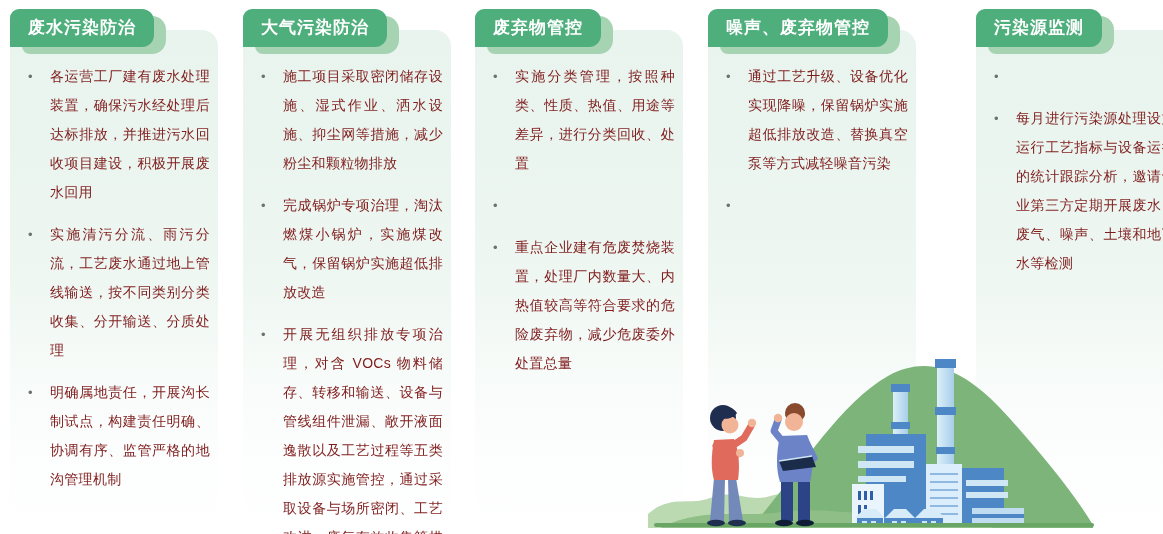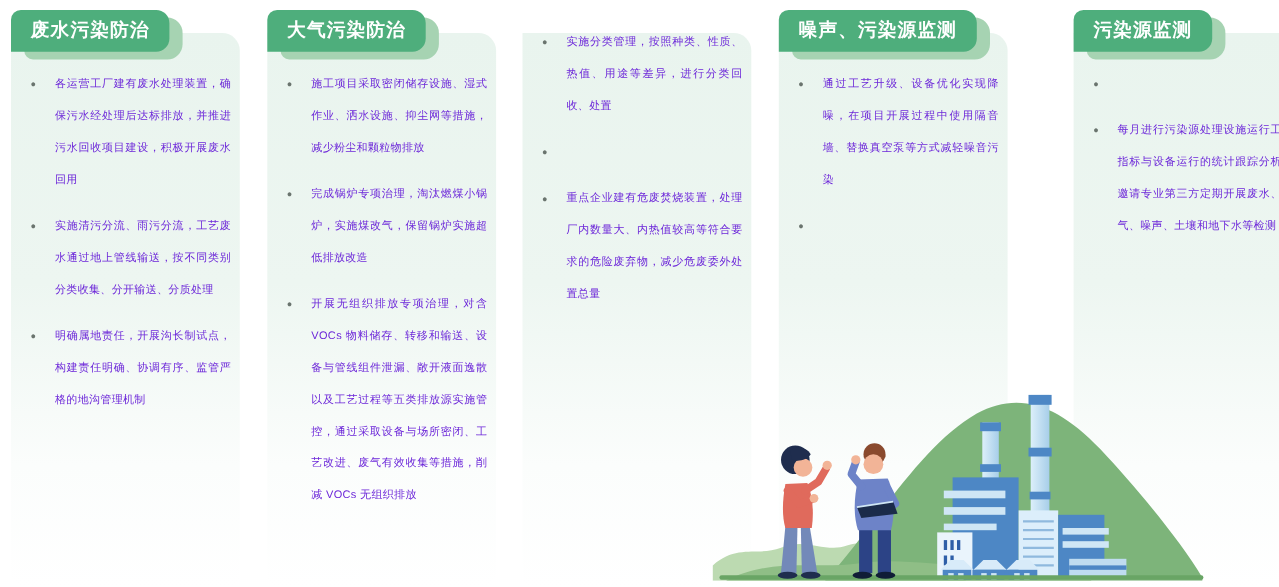--- a/index.html
+++ b/index.html
@@ -19,22 +19,22 @@
   .tag-echo { position:absolute; left:12px; right:-12px; top:7px; bottom:-7px;
               background:#A6D3B2; border-radius:8px 14px 14px 8px; z-index:0; }
   .tag { position:relative; z-index:1; display:inline-block; background:#4EAE7C;
          color:#ffffff; font-size:17px; font-weight:700; line-height:38px;
          padding:0 18px; border-radius:9px 12px 12px 0; letter-spacing:1px; }
 
   .card-body { position:relative; z-index:1; padding:15px 8px 0 18px; }
   ul.bullets { list-style:none; }
   ul.bullets li { display:flex; margin-bottom:13px; color:#6A746E; }
   .dot { flex:0 0 22px; font-size:13px; line-height:29px; color:#6A746E; }
-  .bt  { flex:1; font-size:10px; line-height:29px; letter-spacing:0.3px;
-         text-align:justify; color:#6d28d9; }
+  .bt  { flex:1; font-size:14px; line-height:29px; letter-spacing:0.3px;
+         text-align:justify; color:#7f1d1d; }
 
   
   .illus { position:absolute; left:630px; top:328px; width:480px; height:200px; z-index:3; }
   .illus svg { display:block; width:100%; height:100%; }
 </style>
 </head>
 <body>
 
 <div class="stage">
 
@@ -85,20 +85,26 @@
         <li>
             <span class="dot">•</span>
             <span class="bt">开展无组织排放专项治理，对含 VOCs 物料储存、转移和输送、设备与管线组件泄漏、敞开液面逸散以及工艺过程等五类排放源实施管控，通过采取设备与场所密闭、工艺改进、废气有效收集等措施，削减 VOCs 无组织排放</span>
           </li>
       </ul>
     </div>
   </section>
 
   <section class="card c2">
     <div class="card-bg"></div>
+    <div class="tag-wrap">
+      <div class="tag-echo"></div>
+      <div class="tag">
+        <span>废弃物管控</span>
+      </div>
+    </div>
     <div class="card-body">
       <ul class="bullets">
         <li>
             <span class="dot">•</span>
             <span class="bt">实施分类管理，按照种类、性质、热值、用途等差异，进行分类回收、处置</span>
           </li>
         <li>
             <span class="dot">•</span>
           </li>
         <li>
@@ -107,28 +113,28 @@
           </li>
       </ul>
     </div>
   </section>
 
   <section class="card c3">
     <div class="card-bg"></div>
     <div class="tag-wrap">
       <div class="tag-echo"></div>
       <div class="tag">
-        <span>噪声、污染源监测</span>
-      </div>
-    </div>
-    <div class="card-body">
-      <ul class="bullets">
-        <li>
-            <span class="dot">•</span>
-            <span class="bt">通过工艺升级、设备优化实现降噪，在项目开展过程中使用隔音墙、替换真空泵等方式减轻噪音污染</span>
+        <span>噪声、废弃物管控</span>
+      </div>
+    </div>
+    <div class="card-body">
+      <ul class="bullets">
+        <li>
+            <span class="dot">•</span>
+            <span class="bt">通过工艺升级、设备优化实现降噪，保留锅炉实施超低排放改造、替换真空泵等方式减轻噪音污染</span>
           </li>
         <li>
             <span class="dot">•</span>
           </li>
       </ul>
     </div>
   </section>
 
   <section class="card c4">
     <div class="card-bg"></div>

